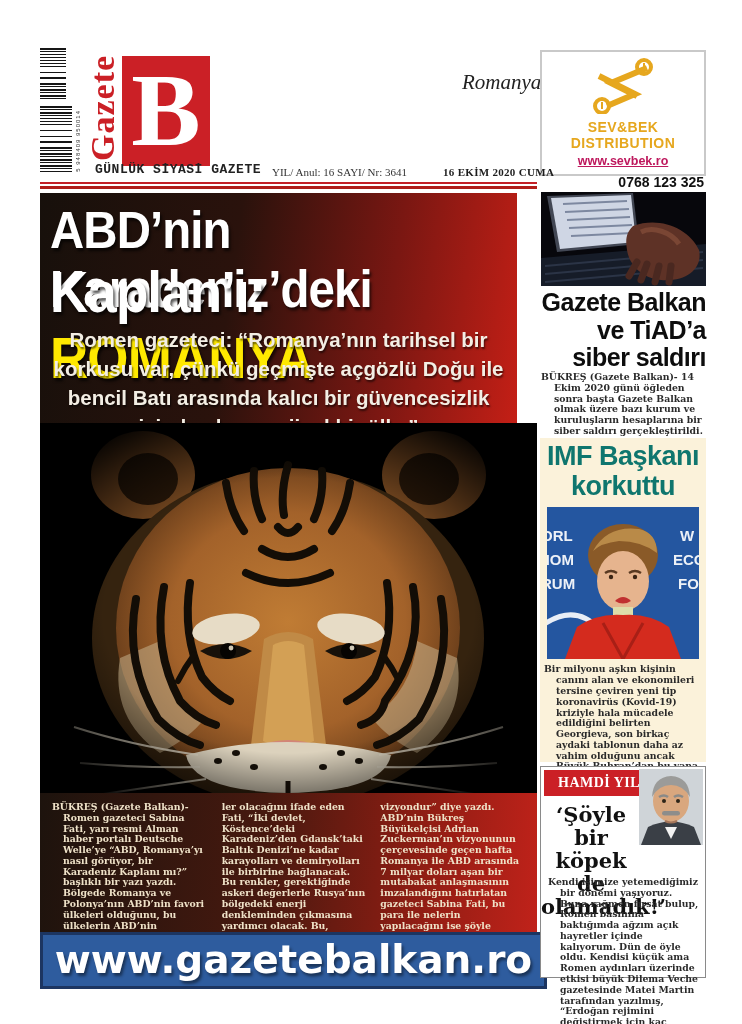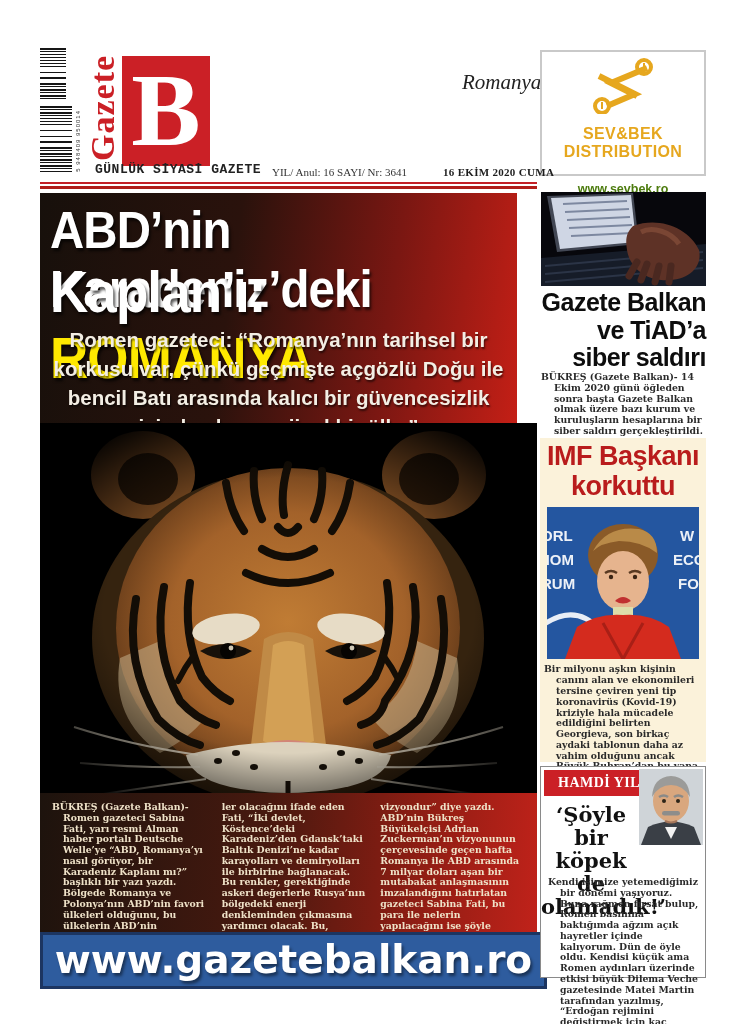--- a/index.html
+++ b/index.html
@@ -20,22 +20,22 @@
         writing-mode:vertical-rl;transform:rotate(180deg);text-align:center;letter-spacing:1px;}
   .bbox{left:122px;top:56px;width:88px;height:110px;background:#cb2026;text-align:center;}
   .bbox span{color:#ffffff;font-family:"Liberation Serif",serif;font-weight:bold;
         font-size:104px;line-height:108px;}
   .alkan{left:210px;top:40px;font-family:"Liberation Serif",serif;font-weight:bold;
         font-size:106px;line-height:124px;letter-spacing:-5px;color:#141414;}
   .romanya{left:462px;top:70px;font-family:"Liberation Serif",serif;font-style:italic;
         font-size:21px;color:#222;}
   .sevbek{left:540px;top:50px;width:166px;height:126px;border:2px solid #c9c9c9;
         box-sizing:border-box;text-align:center;}
-  .sevbek-name{color:#e6a71e;font-size:16px;font-weight:bold;letter-spacing:.4px;margin-top:7px;}
-  .sevbek-web{color:#4d7c0f;font-weight:bold;text-decoration:underline;font-size:12.5px;margin-top:21px;cursor:pointer;}
+  .sevbek-name{color:#e6a71e;font-size:14px;font-weight:bold;letter-spacing:.4px;margin-top:1px;}
+  .sevbek-web{color:#be185d;font-weight:bold;text-decoration:underline;font-size:12.5px;margin-top:3px;cursor:pointer;}
   .sevbek-phone{font-weight:bold;font-size:14px;color:#111;margin-top:6px;text-align:right;}
   .tagline{left:95px;top:162px;font-family:Liberation Mono, monospace;font-weight:bold;
         font-size:13px;letter-spacing:.5px;color:#222;}
   .issue{left:272px;top:166px;font-family:"Liberation Serif",serif;font-size:11px;color:#333;}
   .date{left:443px;top:166px;font-family:"Liberation Serif",serif;font-weight:bold;
         font-size:11px;color:#1d1d1d;letter-spacing:.3px;}
   .redline1{left:40px;top:182px;width:497px;height:2px;background:#c32026;}
   .redline2{left:40px;top:186px;width:497px;height:3px;background:#b01d1a;}
 
   
@@ -62,21 +62,21 @@
   .blue-bar span{font-family:"DejaVu Sans",sans-serif;font-weight:bold;font-size:39px;
         color:#fff;line-height:50px;text-shadow:2px 3px 3px rgba(0,0,0,.45);}
 
   
   .cyber{left:541px;top:192px;width:165px;height:94px;}
   .siber-h{left:540px;top:289px;width:166px;text-align:right;font-size:25px;font-weight:bold;
         letter-spacing:-.5px;line-height:1.1;color:#0d0d0d;}
   .siber-body{left:541px;top:372px;width:164px;font-family:"DejaVu Serif",serif;font-weight:bold;
         font-size:9.3px;line-height:1.16;color:#2a2a2a;padding-left:13px;text-indent:-13px;box-sizing:border-box;}
   .imf-block{left:540px;top:438px;width:166px;height:324px;background:#fbf2da;text-align:center;}
-  .imf-h{margin:4px auto 6px;font-size:27px;font-weight:bold;line-height:1.1;color:#b91c1c;letter-spacing:-.5px;}
+  .imf-h{margin:4px auto 6px;font-size:27px;font-weight:bold;line-height:1.1;color:#0f766e;letter-spacing:-.5px;}
   .imf-photo{width:152px;height:152px;margin:6px auto 0;display:block;}
   .imf-body{margin:5px 2px 0 4px;text-align:left;font-family:"DejaVu Serif",serif;font-weight:bold;
         font-size:9.3px;line-height:1.16;color:#2a2a2a;padding-left:12px;text-indent:-12px;}
   .hamdi-box{left:540px;top:766px;width:166px;height:212px;border:1px solid #8a8a8a;
         background:#fff;box-sizing:border-box;}
   .hamdi-band{position:absolute;top:3px;left:3px;right:3px;height:26px;background:#cb2026;}
   .hamdi-name{color:#fff;font-family:"Liberation Serif",serif;font-weight:bold;font-size:14px;
         line-height:26px;padding-left:14px;letter-spacing:.5px;}
   .hamdi-photo{position:absolute;top:2px;right:2px;width:64px;height:76px;}
   .hamdi-h{position:absolute;top:36px;left:0;width:100px;text-align:center;font-family:"DejaVu Serif",serif;

